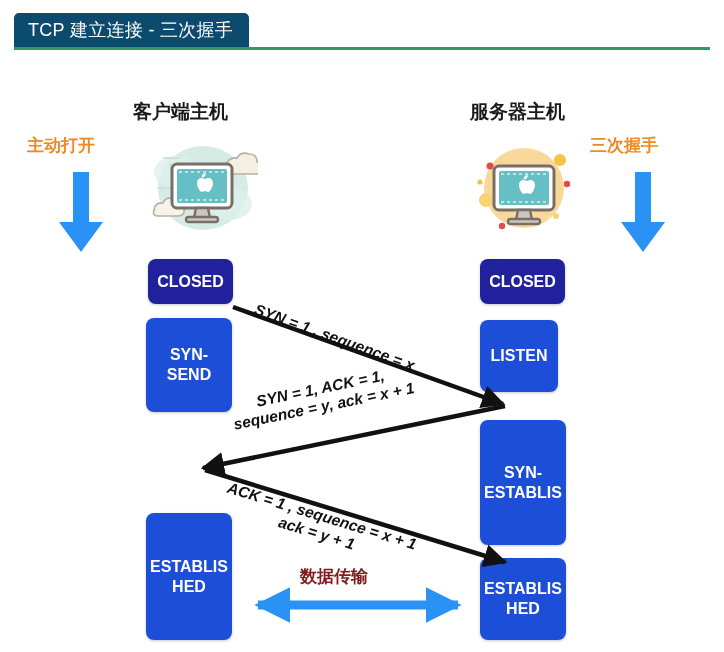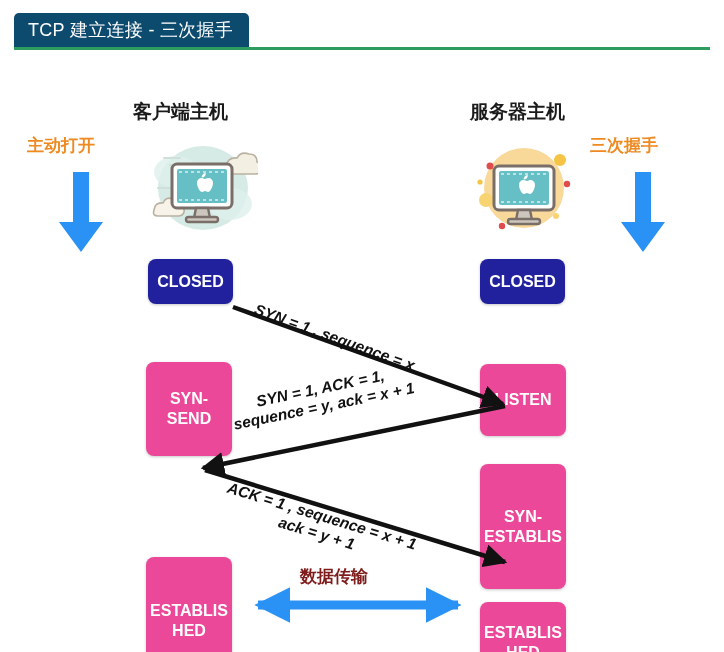--- a/index.html
+++ b/index.html
@@ -84,21 +84,21 @@
     text-align: center;
     color: #ffffff;
     font-size: 16px;
     font-weight: bold;
     line-height: 1.22;
     box-shadow: 0 1px 3px rgba(0,0,0,0.22);
     box-sizing: border-box;
     padding: 2px;
   }
   .state-closed { background: #21219e; }
-  .state-green  { background: #ec4899; margin-top: 44px; }
+  .state-green  { background: #1d4ed8; }
 
   
   #arrow-layer {
     position: absolute;
     left: 0; top: 0;
     width: 724px; height: 652px;
     pointer-events: none;
   }
 
   
@@ -230,21 +230,21 @@
     <span>
       <span>ESTABLIS</span><br>
       <span>HED</span>
     </span>
   </div>
 
   <div class="state-box state-closed" style="left:480px; top:259px; width:85px; height:45px;">
     <span>CLOSED</span>
   </div>
 
-  <div class="state-box state-green" style="left:480px; top:320px; width:86px; height:72px;">
+  <div class="state-box state-green" style="left:480px; top:320px; width:78px; height:72px;">
     <span>LISTEN</span>
   </div>
 
   <div class="state-box state-green" style="left:480px; top:420px; width:86px; height:125px;">
     <span>
       <span>SYN-</span><br>
       <span>ESTABLIS</span>
     </span>
   </div>
 

